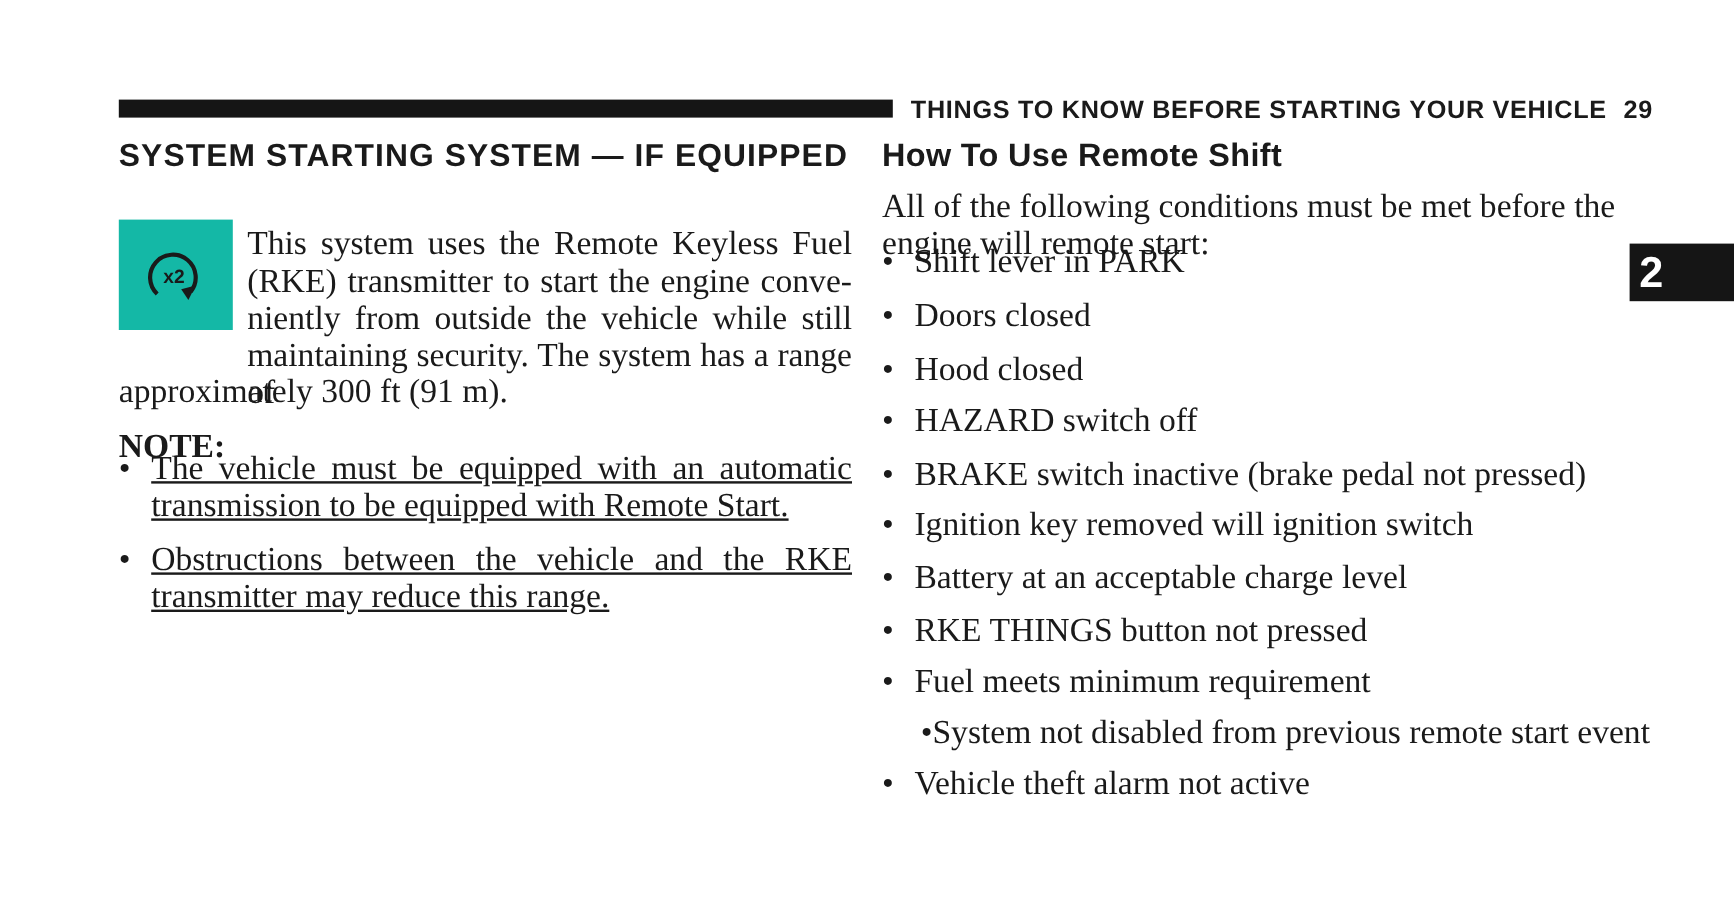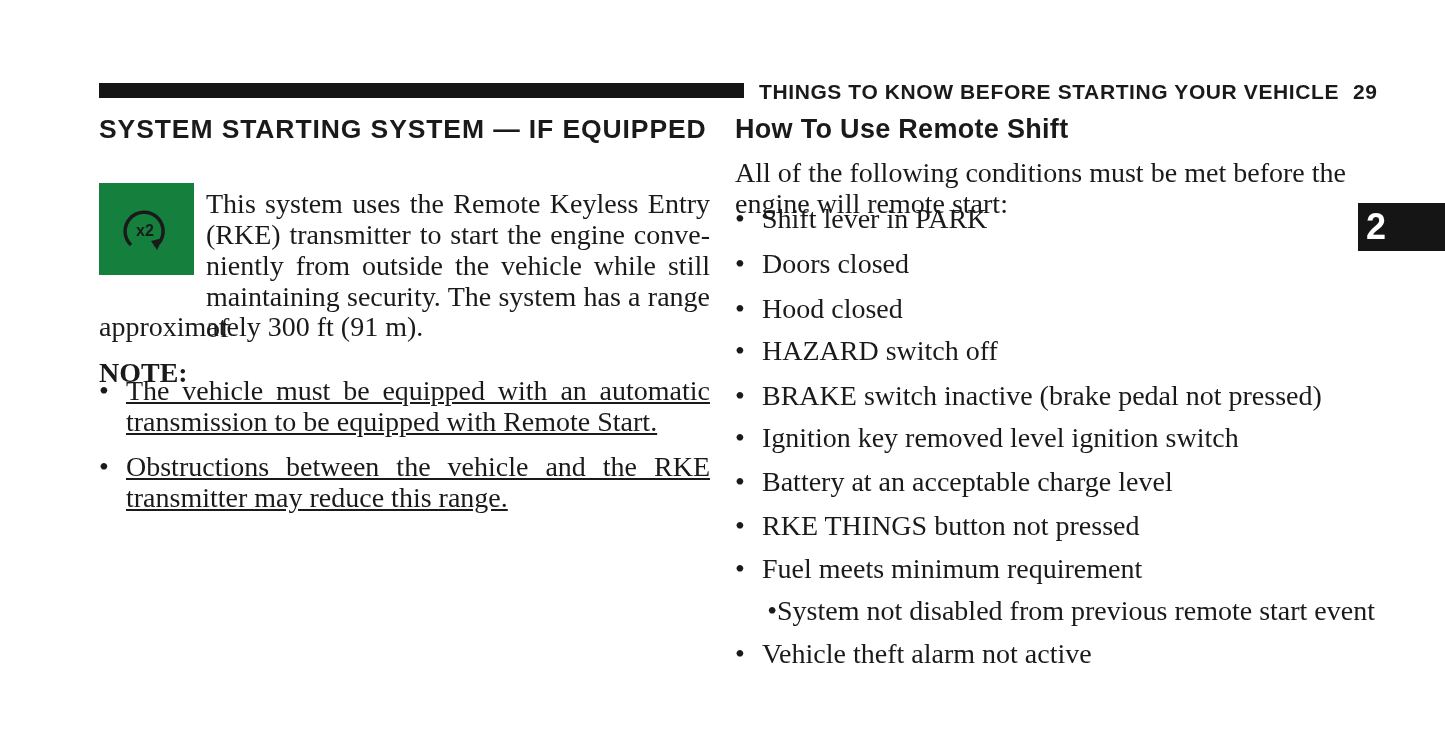--- a/index.html
+++ b/index.html
@@ -4,21 +4,21 @@
 <style>
   html, body { margin: 0; padding: 0; background: #ffffff; }
   body { width: 1445px; height: 756px; position: relative; overflow: hidden; color: #1a1a1a; }
   .abs { position: absolute; margin-top: 28px; }
   .topbar { left: 99px; top: 55px; width: 645px; height: 15px; background: #151515; }
   .running-head { left: 759px; top: 52px; font-family: "Liberation Sans", sans-serif; font-weight: bold; font-size: 21px; letter-spacing: 0.6px; white-space: nowrap; }
   .running-head .pg { margin-left: 14px; }
   .h-left { left: 99px; top: 86px; font-family: "Liberation Sans", sans-serif; font-weight: bold; font-size: 26.5px; letter-spacing: 0.9px; white-space: nowrap; }
   .h-right { left: 735px; top: 86px; font-family: "Liberation Sans", sans-serif; font-weight: bold; font-size: 27px; letter-spacing: 0.3px; white-space: nowrap; }
   .serif { font-family: "Liberation Serif", serif; font-size: 28px; line-height: 31px; }
-  .icon-box { left: 99px; top: 155px; width: 95px; height: 92px; background: #15803d; }
+  .icon-box { left: 99px; top: 155px; width: 95px; height: 92px; background: #14b8a6; }
   .icon-box svg { position: absolute; left: 18px; top: 22px; }
   .intro { left: 206px; top: 160px; width: 504px; text-align: justify; text-align-last: justify; }
   .intro-last { left: 99px; top: 283px; }
   .note { left: 99px; top: 329px; font-weight: bold; }
   .bl { position: absolute; left: 99px; width: 611px; }
   .bl .dot { position: absolute; left: 0; top: 0; width: 27px; }
   .bl .txt { margin-left: 27px; text-align: justify; text-decoration: underline; }
   .r-intro { left: 735px; top: 129px; width: 611px; text-align: justify; }
   .rlist { position: absolute; left: 735px; width: 640px; }
   .rlist .dot { display: inline-block; width: 27px; }
@@ -36,21 +36,21 @@
 
 <div class="abs icon-box">
   <svg width="56" height="50" viewBox="0 0 56 50">
     <path d="M 14 40 A 19 19 0 1 1 42 38" fill="none" stroke="#1a1a1a" stroke-width="3.5"></path>
     <polygon points="34,36 46,33 40,45" fill="#1a1a1a"></polygon>
     <text x="28" y="31" text-anchor="middle" font-family="Liberation Sans, sans-serif" font-weight="bold" font-size="16" fill="#1a1a1a">x2</text>
   </svg>
 </div>
 
 <div class="abs serif intro">
-  <div>This system uses the Remote Keyless Entry</div>
+  <div>This system uses the Remote Keyless Fuel</div>
   <div>(RKE) transmitter to start the engine conve-</div>
   <div>niently from outside the vehicle while still</div>
   <div>maintaining security. The system has a range of</div>
 </div>
 <div class="abs serif intro-last">approximately 300 ft (91 m).</div>
 
 <div class="abs serif note">NOTE:</div>
 
 <div class="bl serif" style="top:375px;">
   <span class="dot">•</span>
@@ -62,20 +62,20 @@
 </div>
 
 <div class="abs h-right">How To Use Remote Shift</div>
 <div class="abs serif r-intro">All of the following conditions must be met before the engine will remote start:</div>
 
 <div class="rlist serif" style="top:203px;"><span class="dot">•</span><span>Shift lever in PARK</span></div>
 <div class="rlist serif" style="top:248px;"><span class="dot">•</span><span>Doors closed</span></div>
 <div class="rlist serif" style="top:293px;"><span class="dot">•</span><span>Hood closed</span></div>
 <div class="rlist serif" style="top:335px;"><span class="dot">•</span><span>HAZARD switch off</span></div>
 <div class="rlist serif" style="top:380px;"><span class="dot">•</span><span>BRAKE switch inactive (brake pedal not pressed)</span></div>
-<div class="rlist serif" style="top:422px;"><span class="dot">•</span><span>Ignition key removed level ignition switch</span></div>
+<div class="rlist serif" style="top:422px;"><span class="dot">•</span><span>Ignition key removed will ignition switch</span></div>
 <div class="rlist serif" style="top:466px;"><span class="dot">•</span><span>Battery at an acceptable charge level</span></div>
 <div class="rlist serif" style="top:510px;"><span class="dot">•</span><span>RKE THINGS button not pressed</span></div>
 <div class="rlist serif" style="top:553px;"><span class="dot">•</span><span>Fuel meets minimum requirement</span></div>
 <div class="rlist serif" style="top:595px;text-align:right;"><span class="dot">•</span><span>System not disabled from previous remote start event</span></div>
 <div class="rlist serif" style="top:638px;"><span class="dot">•</span><span>Vehicle theft alarm not active</span></div>
 
 <div class="abs tab">2</div>
 
 </body></html>

